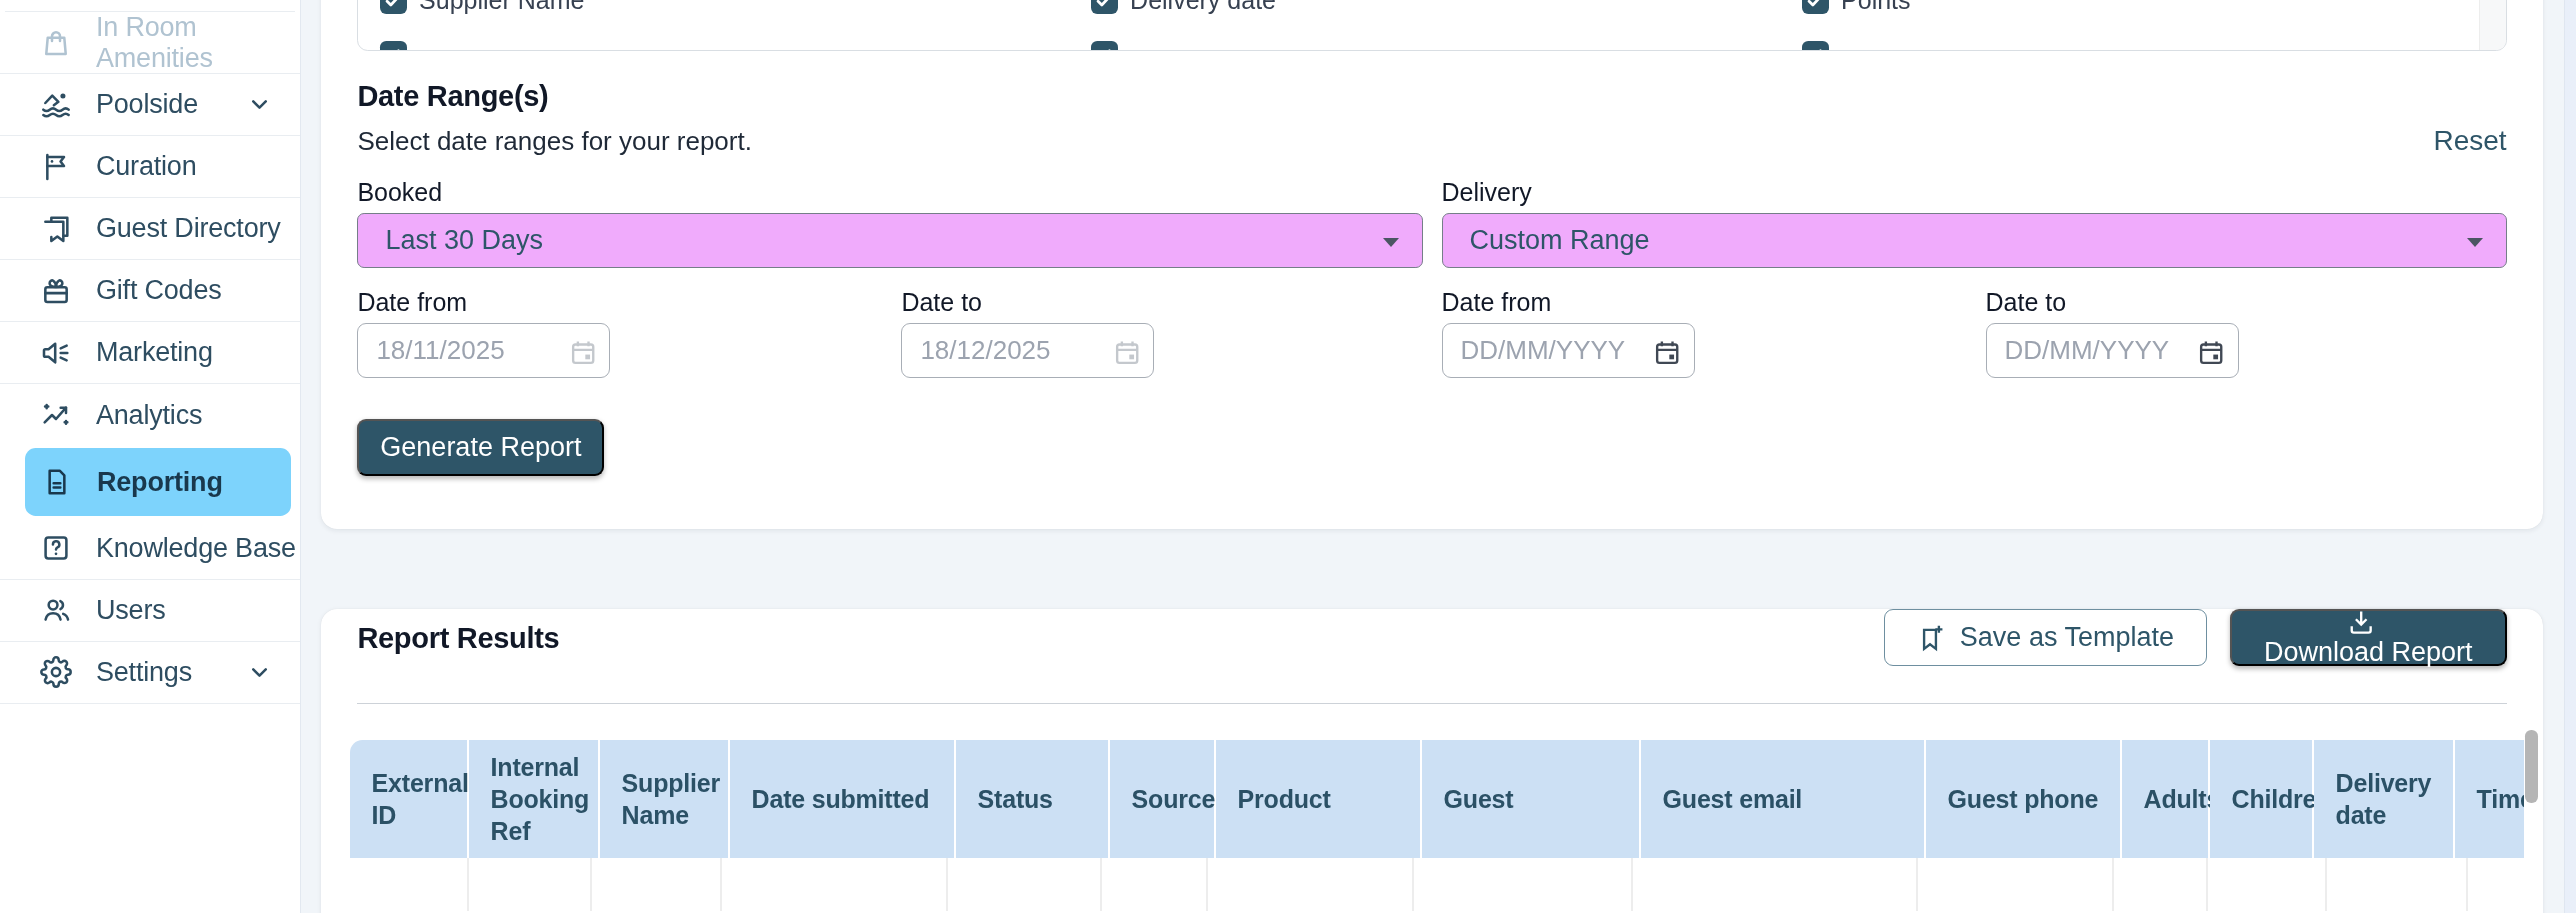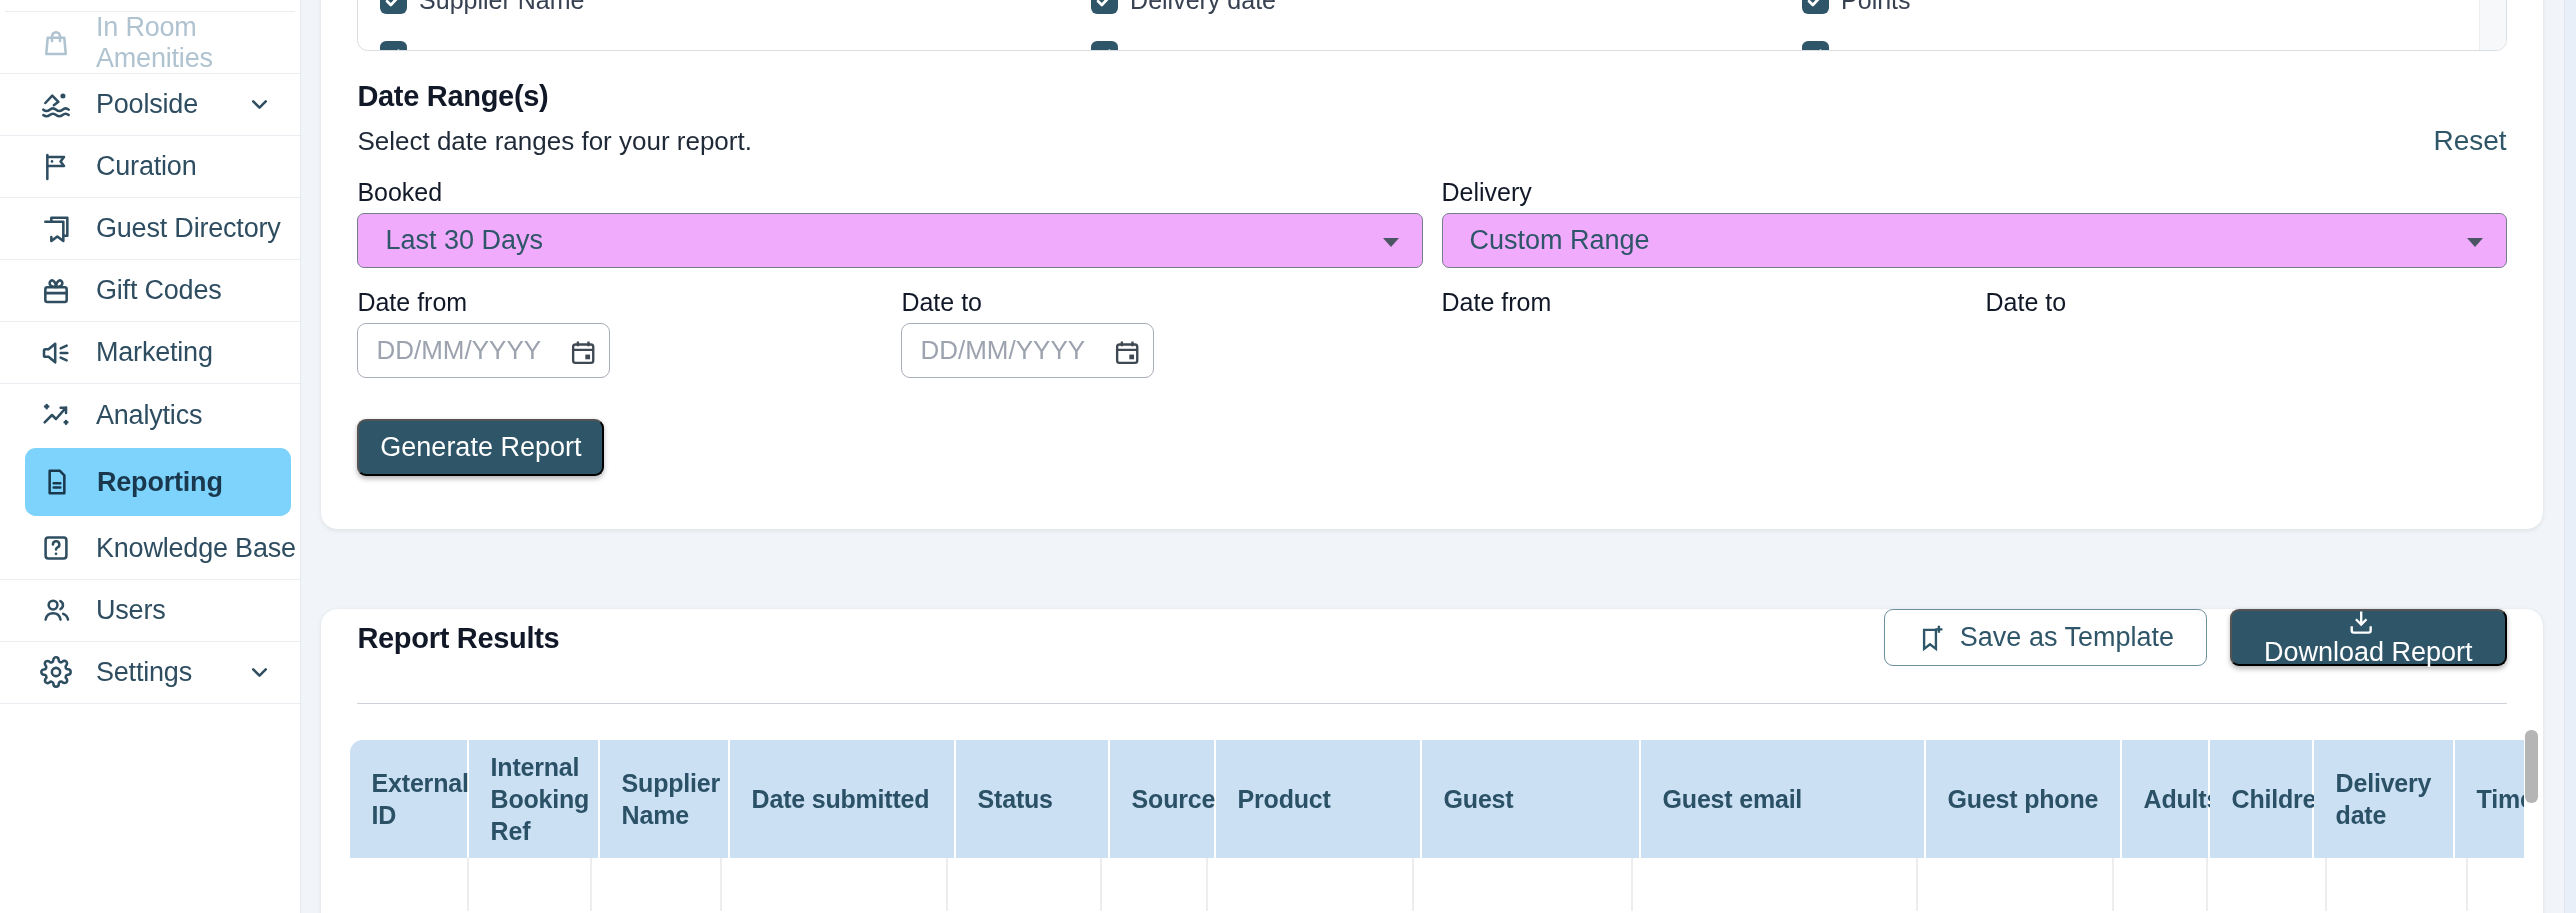--- a/index.html
+++ b/index.html
@@ -359,20 +359,42 @@
           <div class="dgroup fld-label">Date from</div>
           <div class="dgroup fld-label">Date to</div>
         </div>
         <div class="half">
           <div class="dgroup fld-label">Date from</div>
           <div class="dgroup fld-label">Date to</div>
         </div>
       </div>
 
       <div class="two-col dates-row">
+        <div class="half">
+          <div class="dgroup">
+            <div class="dinput">
+              <input type="text" value="18/11/2025" style="">
+              <span class="cal gray"><svg viewBox="0 0 24 24" fill="none" stroke="currentColor" stroke-width="2">
+                    <rect x="3.5" y="5.5" width="17" height="15.5" rx="2"></rect>
+                    <path d="M7.5 3v4M16.5 3v4M3.5 10h17"></path>
+                    <rect x="13.8" y="14" width="4" height="4" fill="currentColor" stroke="none"></rect>
+                  </svg></span>
+            </div>
+          </div>
+          <div class="dgroup">
+            <div class="dinput">
+              <input type="text" value="18/12/2025" style="">
+              <span class="cal gray"><svg viewBox="0 0 24 24" fill="none" stroke="currentColor" stroke-width="2">
+                    <rect x="3.5" y="5.5" width="17" height="15.5" rx="2"></rect>
+                    <path d="M7.5 3v4M16.5 3v4M3.5 10h17"></path>
+                    <rect x="13.8" y="14" width="4" height="4" fill="currentColor" stroke="none"></rect>
+                  </svg></span>
+            </div>
+          </div>
+        </div>
         <div class="half">
           <div class="dgroup">
             <div class="dinput">
               <input type="text" placeholder="DD/MM/YYYY" style="">
               <span class="cal dark"><svg viewBox="0 0 24 24" fill="none" stroke="currentColor" stroke-width="2">
                     <rect x="3.5" y="5.5" width="17" height="15.5" rx="2"></rect>
                     <path d="M7.5 3v4M16.5 3v4M3.5 10h17"></path>
                     <rect x="13.8" y="14" width="4" height="4" fill="currentColor" stroke="none"></rect>
                   </svg></span>
             </div>

